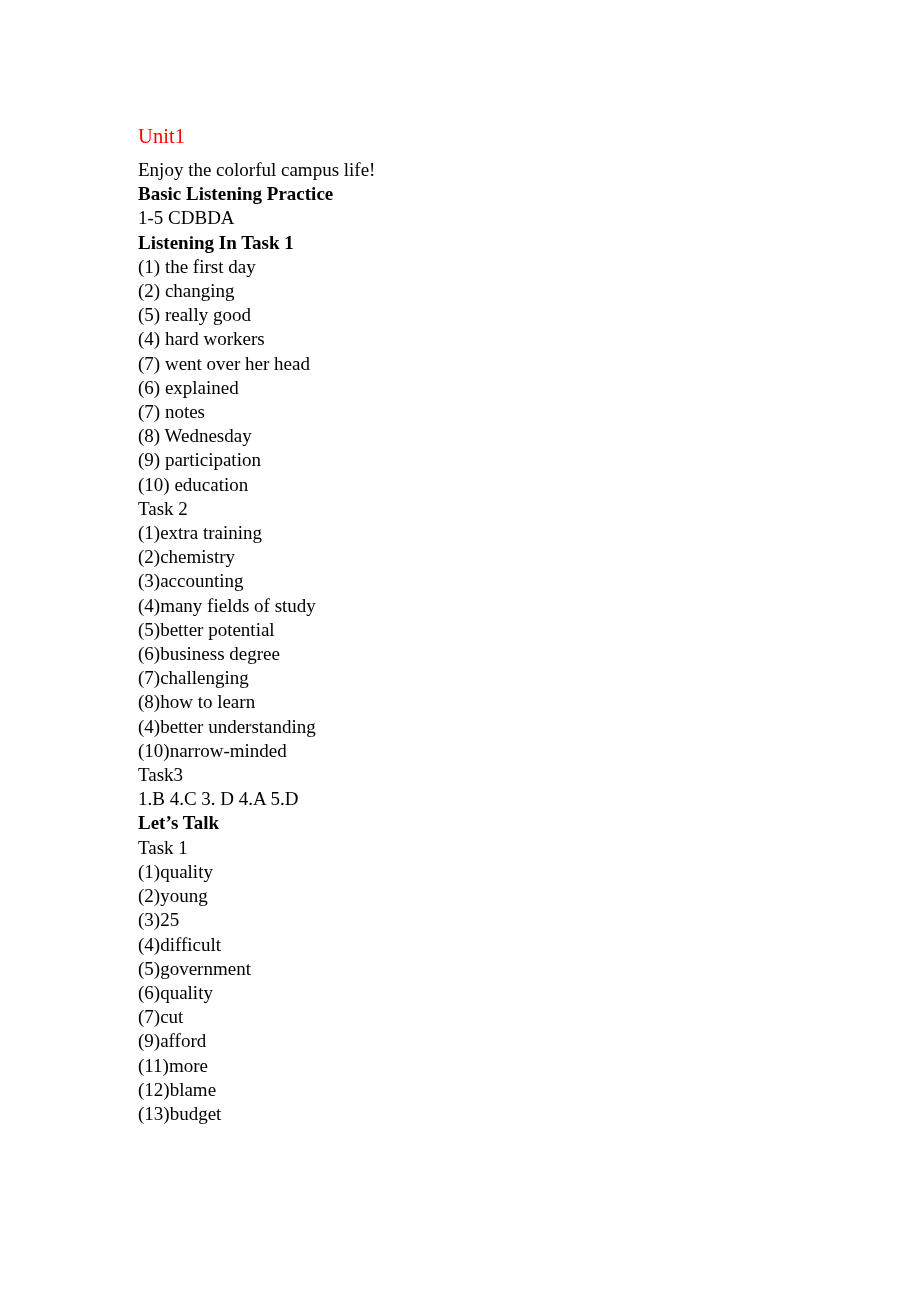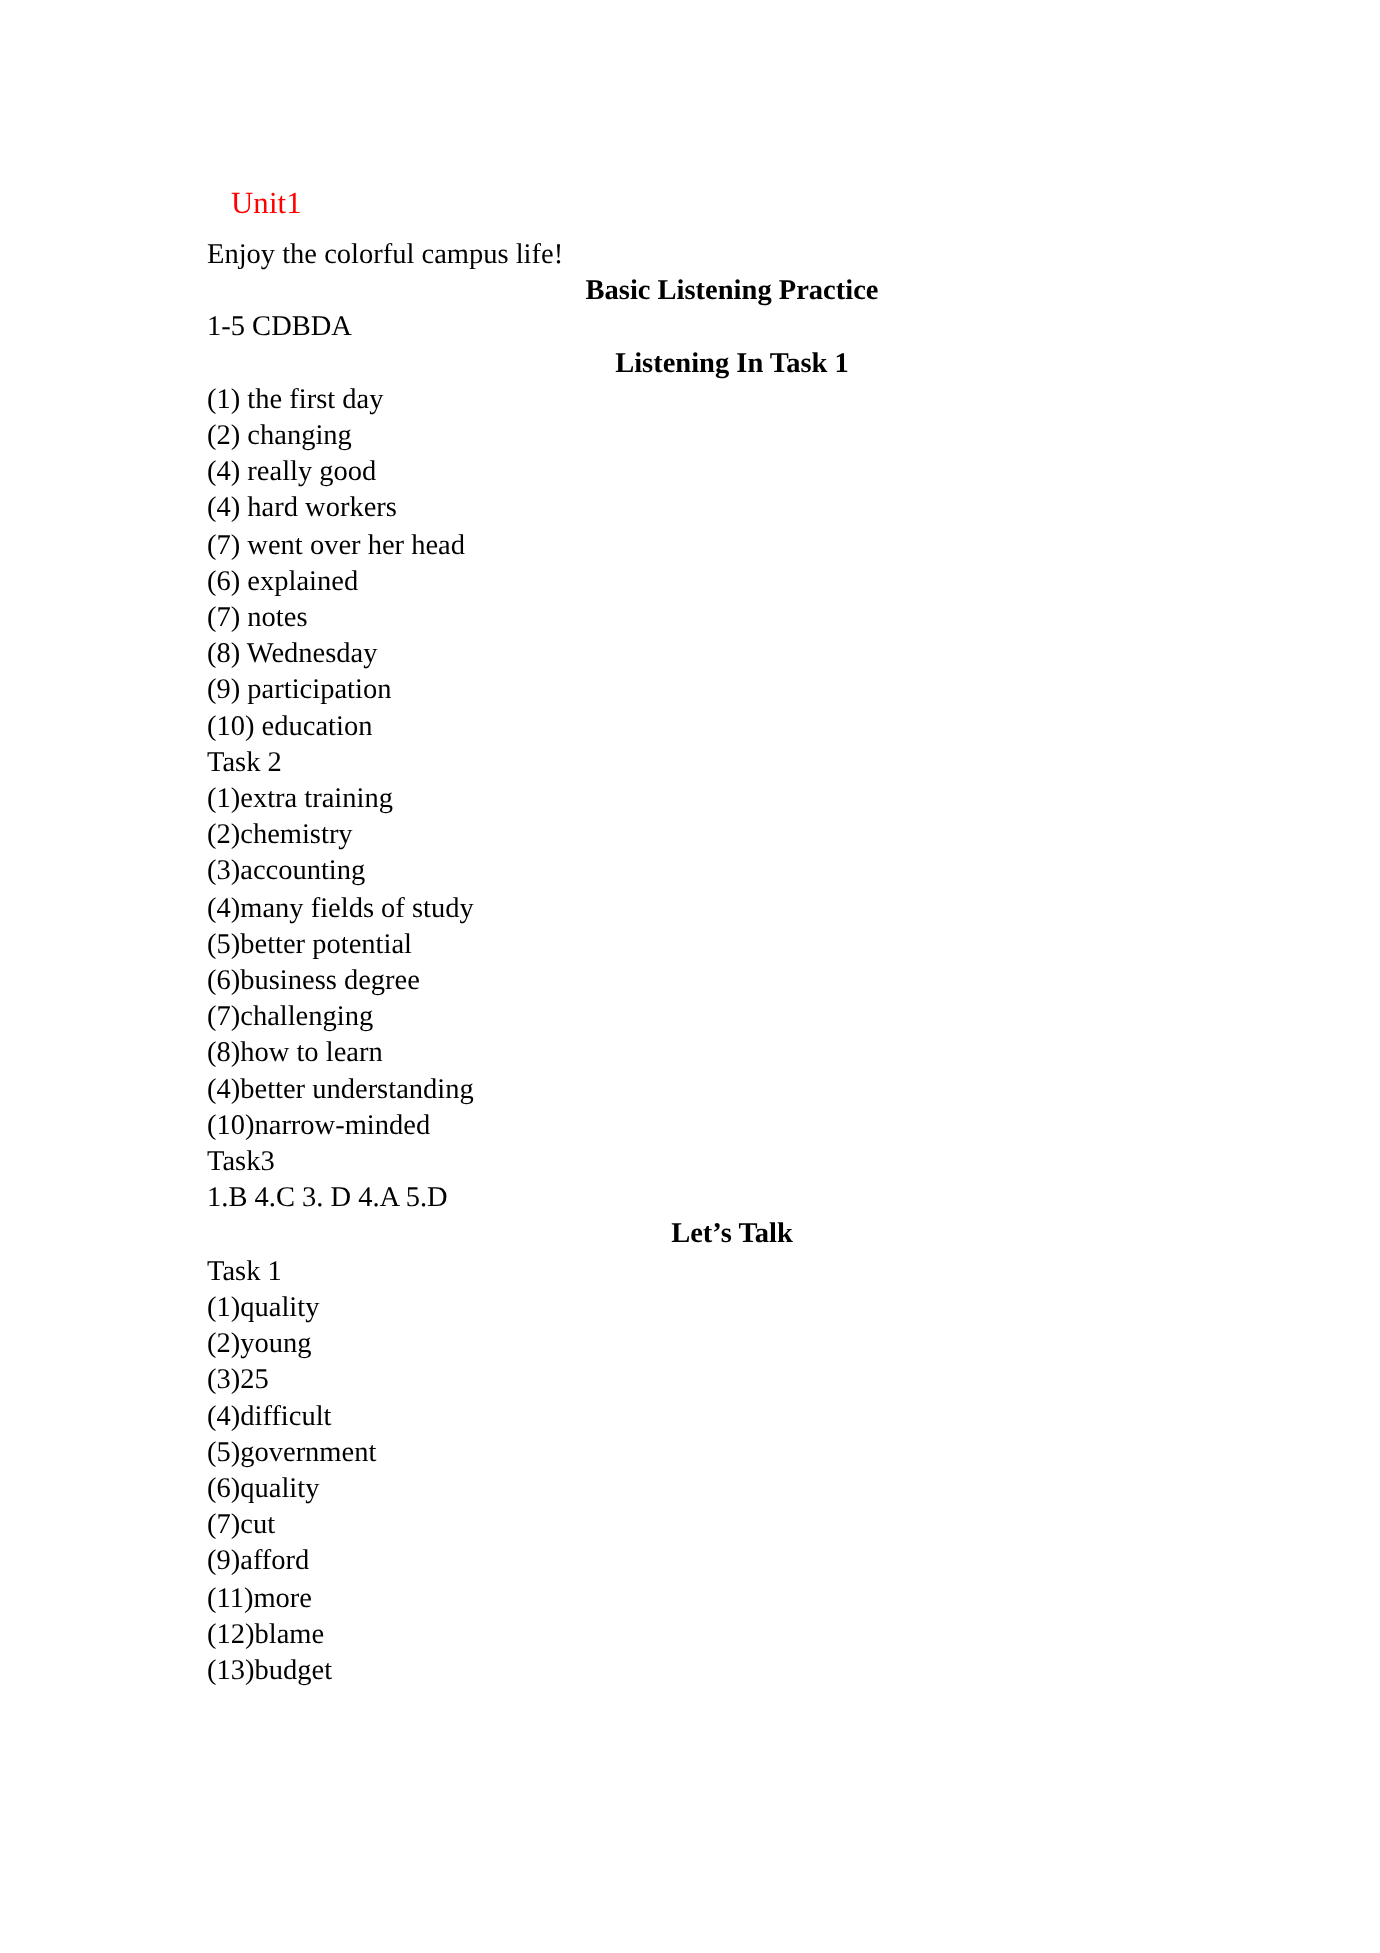--- a/index.html
+++ b/index.html
@@ -25,48 +25,47 @@
     position: absolute;
     left: 138px;
     top: 122px;
     width: 700px;
   }
   .doc-title {
     font-size: 20.5px;
     line-height: 28px;
     color: #FF0000;
     font-weight: normal;
-    margin: 0 0 8px 16px;
+    margin: 0 0 8px 0;
     letter-spacing: 0.1px;
   }
   .line {
     font-size: 19px;
     line-height: 24.2px;
     white-space: pre;
     color: #000000;
   }
   .line.bold {
     font-weight: bold;
-    text-align: center;
   }
 </style>
 </head>
 <body>
 
 <div id="page">
   <div id="content">
     <h1 class="doc-title">Unit1</h1>
     <div id="lines">
         <div class="line">Enjoy the colorful campus life!</div>
         <div class="line bold">Basic Listening Practice</div>
         <div class="line">1-5 CDBDA</div>
         <div class="line bold">Listening In Task 1</div>
         <div class="line">(1) the first day</div>
         <div class="line">(2) changing</div>
-        <div class="line">(4) really good</div>
+        <div class="line">(5) really good</div>
         <div class="line">(4) hard workers</div>
         <div class="line">(7) went over her head</div>
         <div class="line">(6) explained</div>
         <div class="line">(7) notes</div>
         <div class="line">(8) Wednesday</div>
         <div class="line">(9) participation</div>
         <div class="line">(10) education</div>
         <div class="line">Task 2</div>
         <div class="line">(1)extra training</div>
         <div class="line">(2)chemistry</div>

